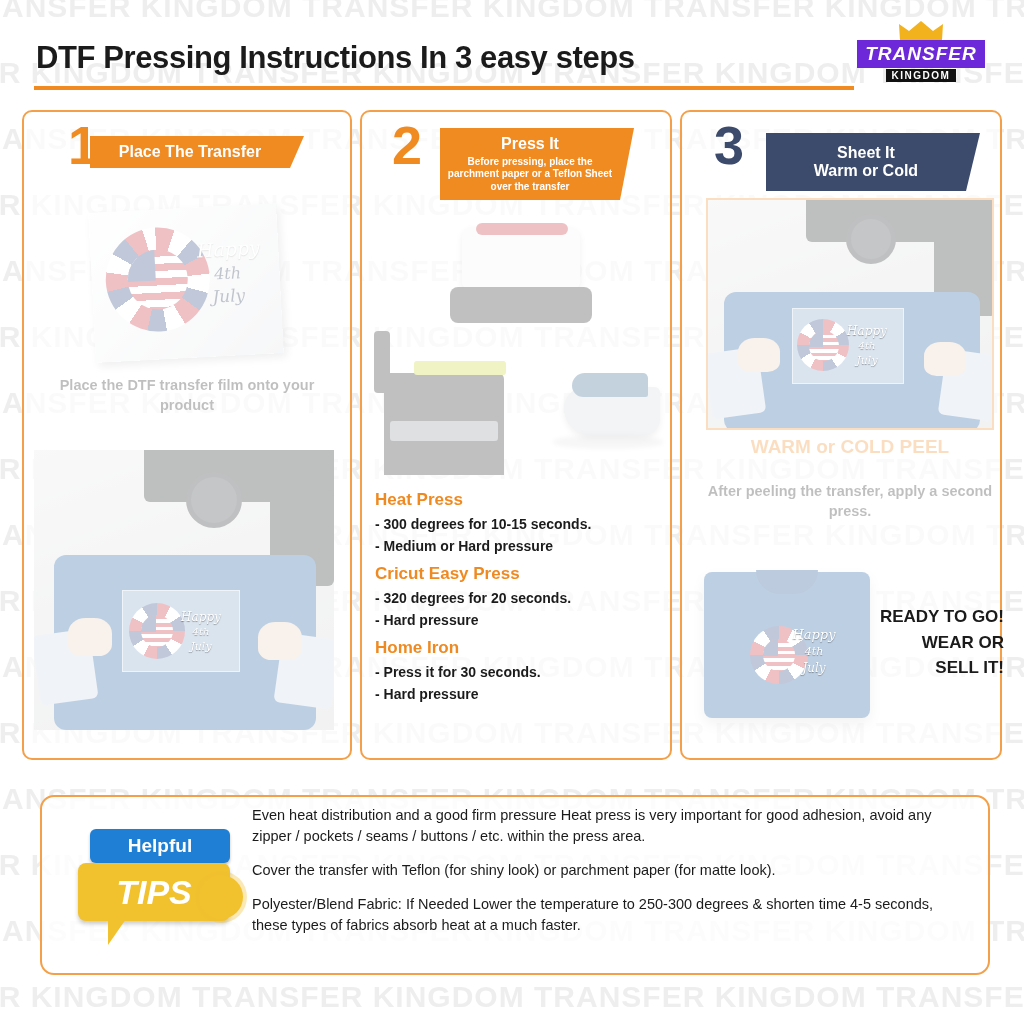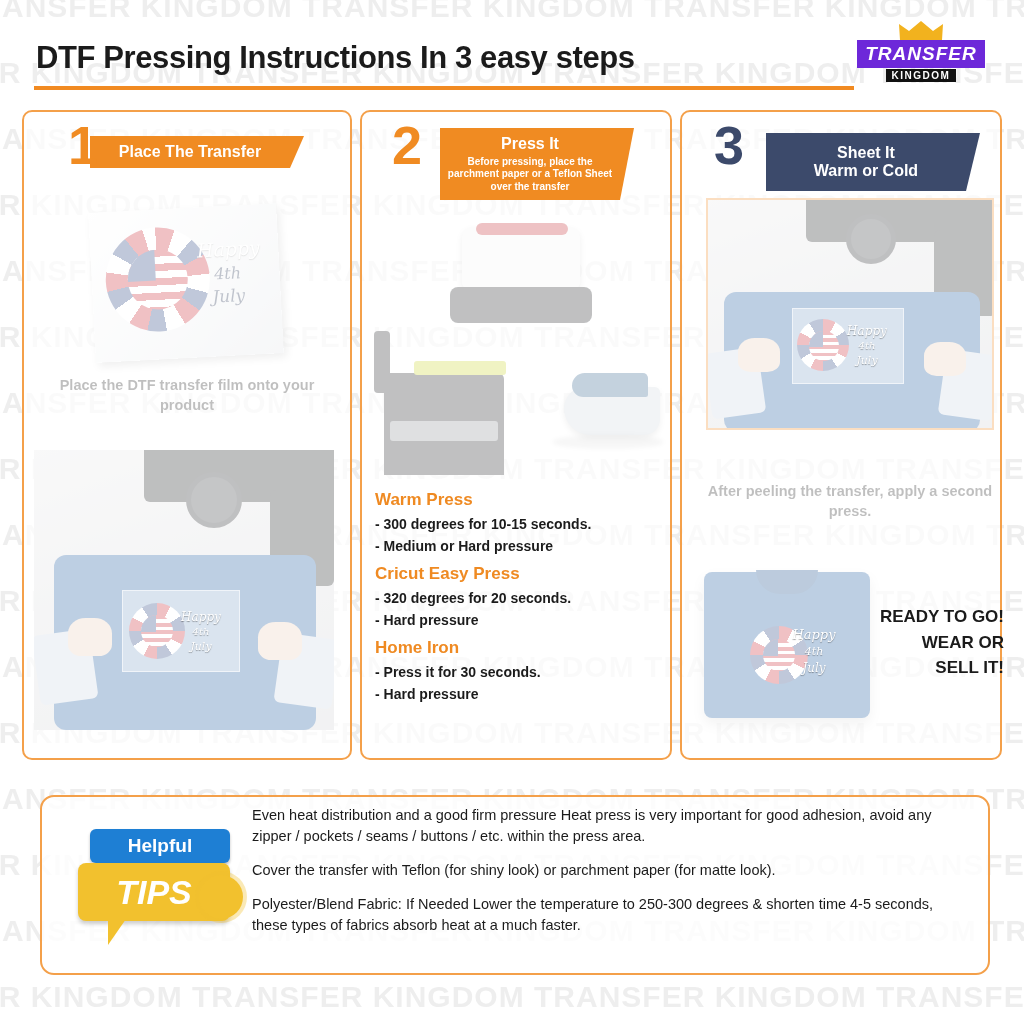--- a/index.html
+++ b/index.html
@@ -347,21 +347,21 @@
     <div class="press-handle" style="left:48px; top:156px; width:92px; height:14px;"></div>
     <div class="press-plate" style="left:24px; top:216px; width:108px; height:20px;"></div>
     <div class="press-body" style="left:8px; top:126px; width:16px; height:62px;"></div>
     <div class="iron-body" style="left:198px; top:182px; width:96px; height:48px;"></div>
     <div class="iron-top" style="left:206px; top:168px; width:76px; height:24px;"></div>
     <div class="shadow-ellipse" style="left:186px; top:230px; width:112px; height:14px;"></div>
 
   </div>
 
   <div class="settings">
-    <div class="set-head">Warm Press</div>
+    <div class="set-head">Heat Press</div>
     <div class="set-line">- 300 degrees for 10-15 seconds.</div>
     <div class="set-line">- Medium or Hard pressure</div>
     <div class="set-head">Cricut Easy Press</div>
     <div class="set-line">- 320 degrees for 20 seconds.</div>
     <div class="set-line">- Hard pressure</div>
     <div class="set-head">Home Iron</div>
     <div class="set-line">- Press it for 30 seconds.</div>
     <div class="set-line">- Hard pressure</div>
   </div>
 
@@ -389,20 +389,21 @@
         <div class="script" style="left:50px; top:32px; width:48px; font-size:10px;">4th</div>
         <div class="script" style="left:50px; top:46px; width:48px; font-size:11px;">July</div>
       </div>
     </div>
     <div class="sleeve" style="left:0px; top:150px; width:54px; height:66px; transform:rotate(-8deg);"></div>
     <div class="hand" style="left:30px; top:138px; width:42px; height:34px;"></div>
     <div class="sleeve" style="left:234px; top:152px; width:54px; height:66px; transform:rotate(8deg);"></div>
     <div class="hand" style="left:216px; top:142px; width:42px; height:34px;"></div>
   </div>
 
+  <div class="peel-bar" style="left:700px; top:436px; width:300px;">WARM or COLD PEEL</div>
 
   <div class="caption" style="left:704px; top:482px; width:292px;">After peeling the transfer, apply a second press.</div>
 
   <div class="img-box" style="left:690px; top:556px; width:190px; height:180px; background:transparent;">
     <div class="folded" style="left:14px; top:16px; width:166px; height:146px;"></div>
     <div class="folded-collar" style="left:66px; top:14px; width:62px; height:24px;"></div>
     <div style="position:absolute; left:52px; top:52px; width:96px; height:92px;">
       <div class="petals" style="left:8px; top:18px; width:58px; height:58px;
            background:conic-gradient(#c8202e 0 8%, #ffffff 8% 16%, #1f3a7a 16% 25%, #c8202e 25% 33%, #ffffff 33% 41%, #1f3a7a 41% 50%, #c8202e 50% 58%, #ffffff 58% 66%, #1f3a7a 66% 75%, #c8202e 75% 83%, #ffffff 83% 91%, #1f3a7a 91% 100%);"></div>
       <div class="flag-circle" style="left:21px; top:31px; width:32px; height:32px;">

